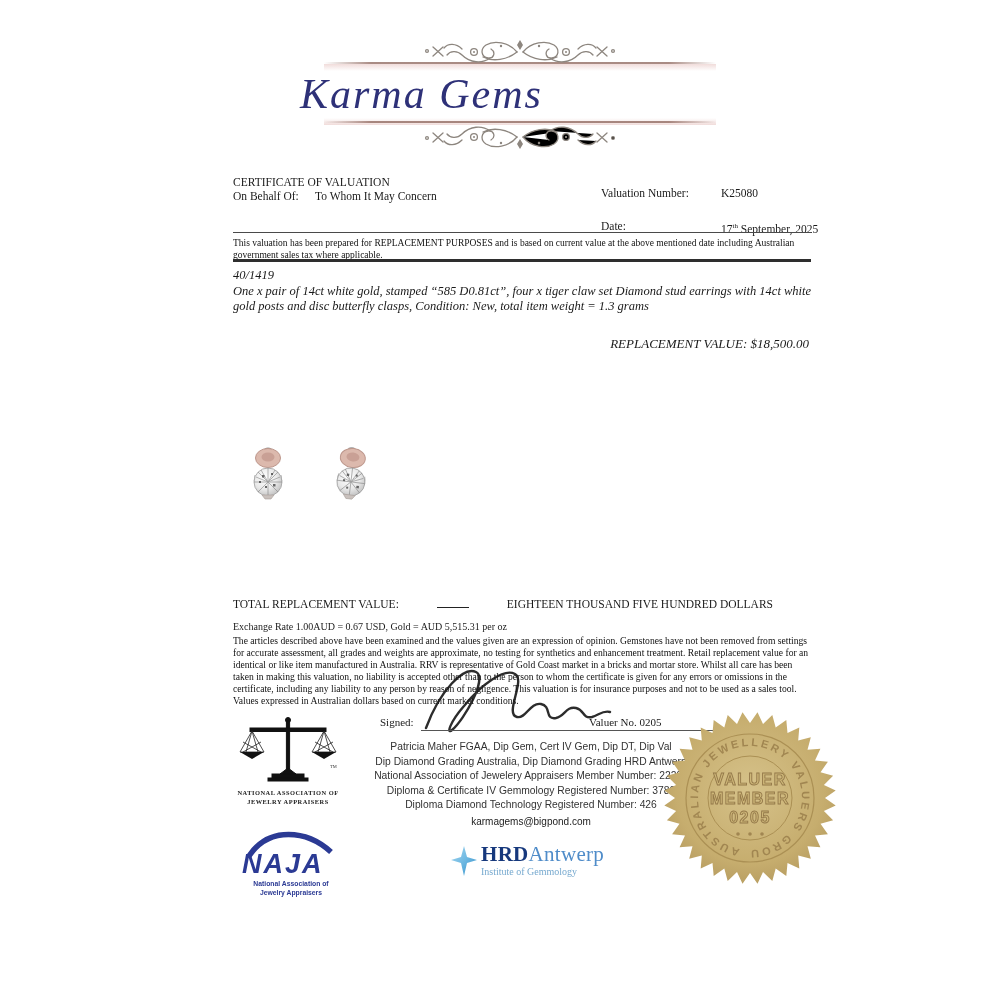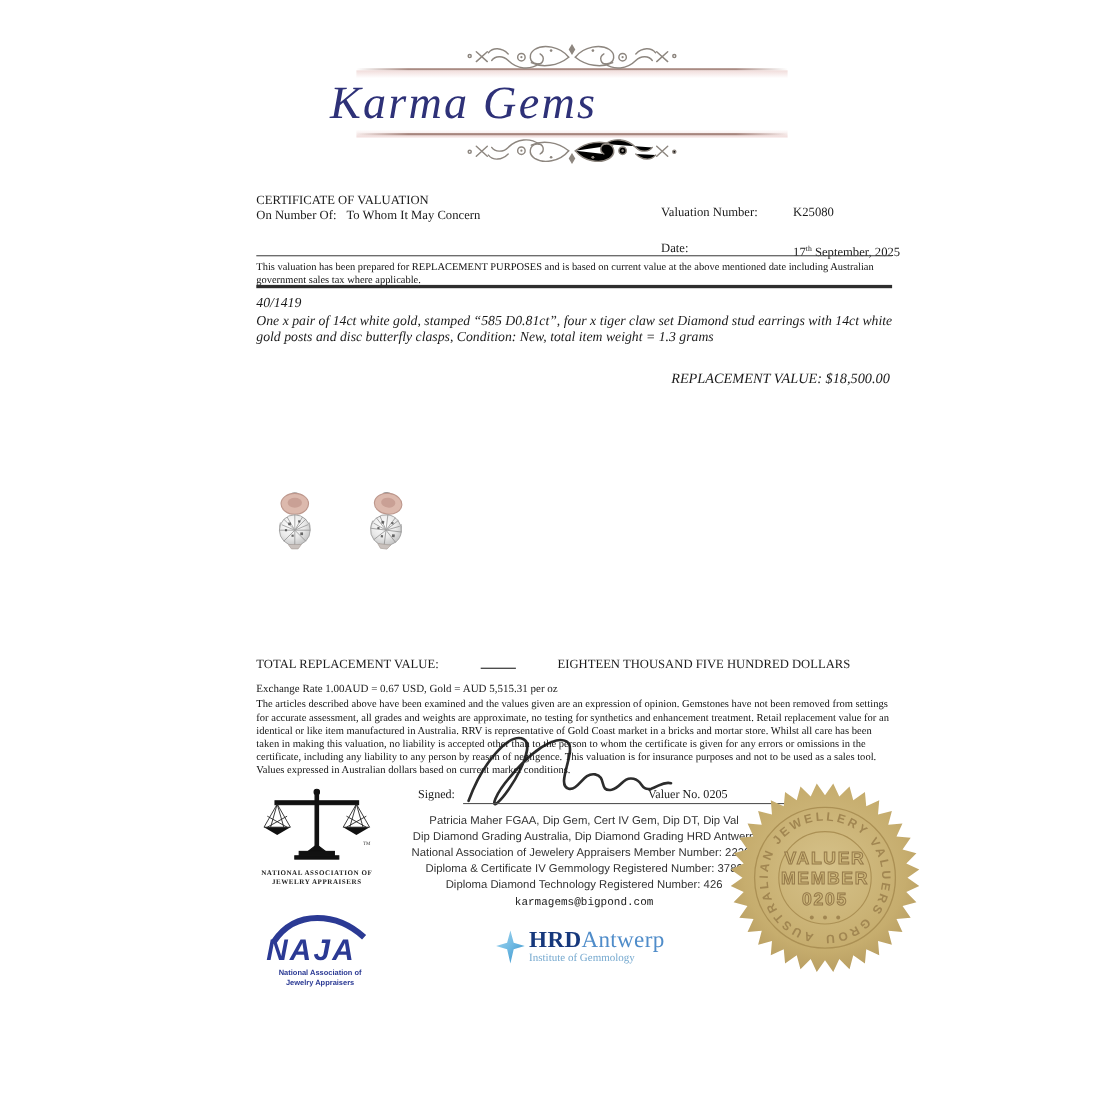--- a/index.html
+++ b/index.html
@@ -58,21 +58,21 @@
   .sig-svg{left:420px;top:662px;}
   .sig-label{left:380px;top:716px;font-size:11px;}
   .sig-line{left:421px;top:730px;width:320px;border-top:1.2px solid #555;height:0;}
   .valuer-no{left:589px;top:716px;font-size:11px;}
 
   
   .scales{left:237px;top:716px;width:102px;text-align:center;}
   .scales-caption{font-size:6.4px;font-weight:bold;letter-spacing:.5px;line-height:8.5px;margin-top:3px;color:#222;}
   .creds{left:358px;top:740px;width:346px;text-align:center;
     font-family:"Liberation Sans",sans-serif;font-size:10.3px;line-height:14.6px;color:#333;}
-  .creds .email{font-family:Liberation Mono, monospace;font-size:10px;margin-top:2px;color:#222;}
+  .creds .email{font-family:Liberation Sans, sans-serif;font-size:10px;margin-top:2px;color:#222;}
 
   
   .naja{left:241px;top:824px;width:100px;text-align:center;}
   .naja-caption{font-family:"Liberation Sans",sans-serif;font-size:6.8px;font-weight:bold;
     color:#2b3a94;line-height:8.5px;margin-top:-2px;}
 
   
   .hrd{left:449px;top:843px;width:200px;display:flex;align-items:flex-start;}
   .hrd-text{margin-left:2px;}
   .hrd-name{font-size:21px;line-height:22px;letter-spacing:.3px;}
@@ -125,21 +125,21 @@
         <circle cx="213" cy="15" r="1.4"></circle>
       </g>
       <use href="#fl-r2" transform="translate(240,0) scale(-1,1)"></use>
     </g>
   </svg>
 </div>
 
 <div class="abs cert-head">
   <div>CERTIFICATE OF VALUATION</div>
   <div>
-    <span class="behalf-label">On Number Of:</span><span>To Whom It May Concern</span>
+    <span class="behalf-label">On Behalf Of:</span><span>To Whom It May Concern</span>
   </div>
 </div>
 
 <div class="abs valblock">
   <span>Valuation Number:</span>
   <span>K25080</span>
   <span>Date:</span>
   <span><span>17</span><sup>th</sup><span> September, 2025</span></span>
 </div>
 

